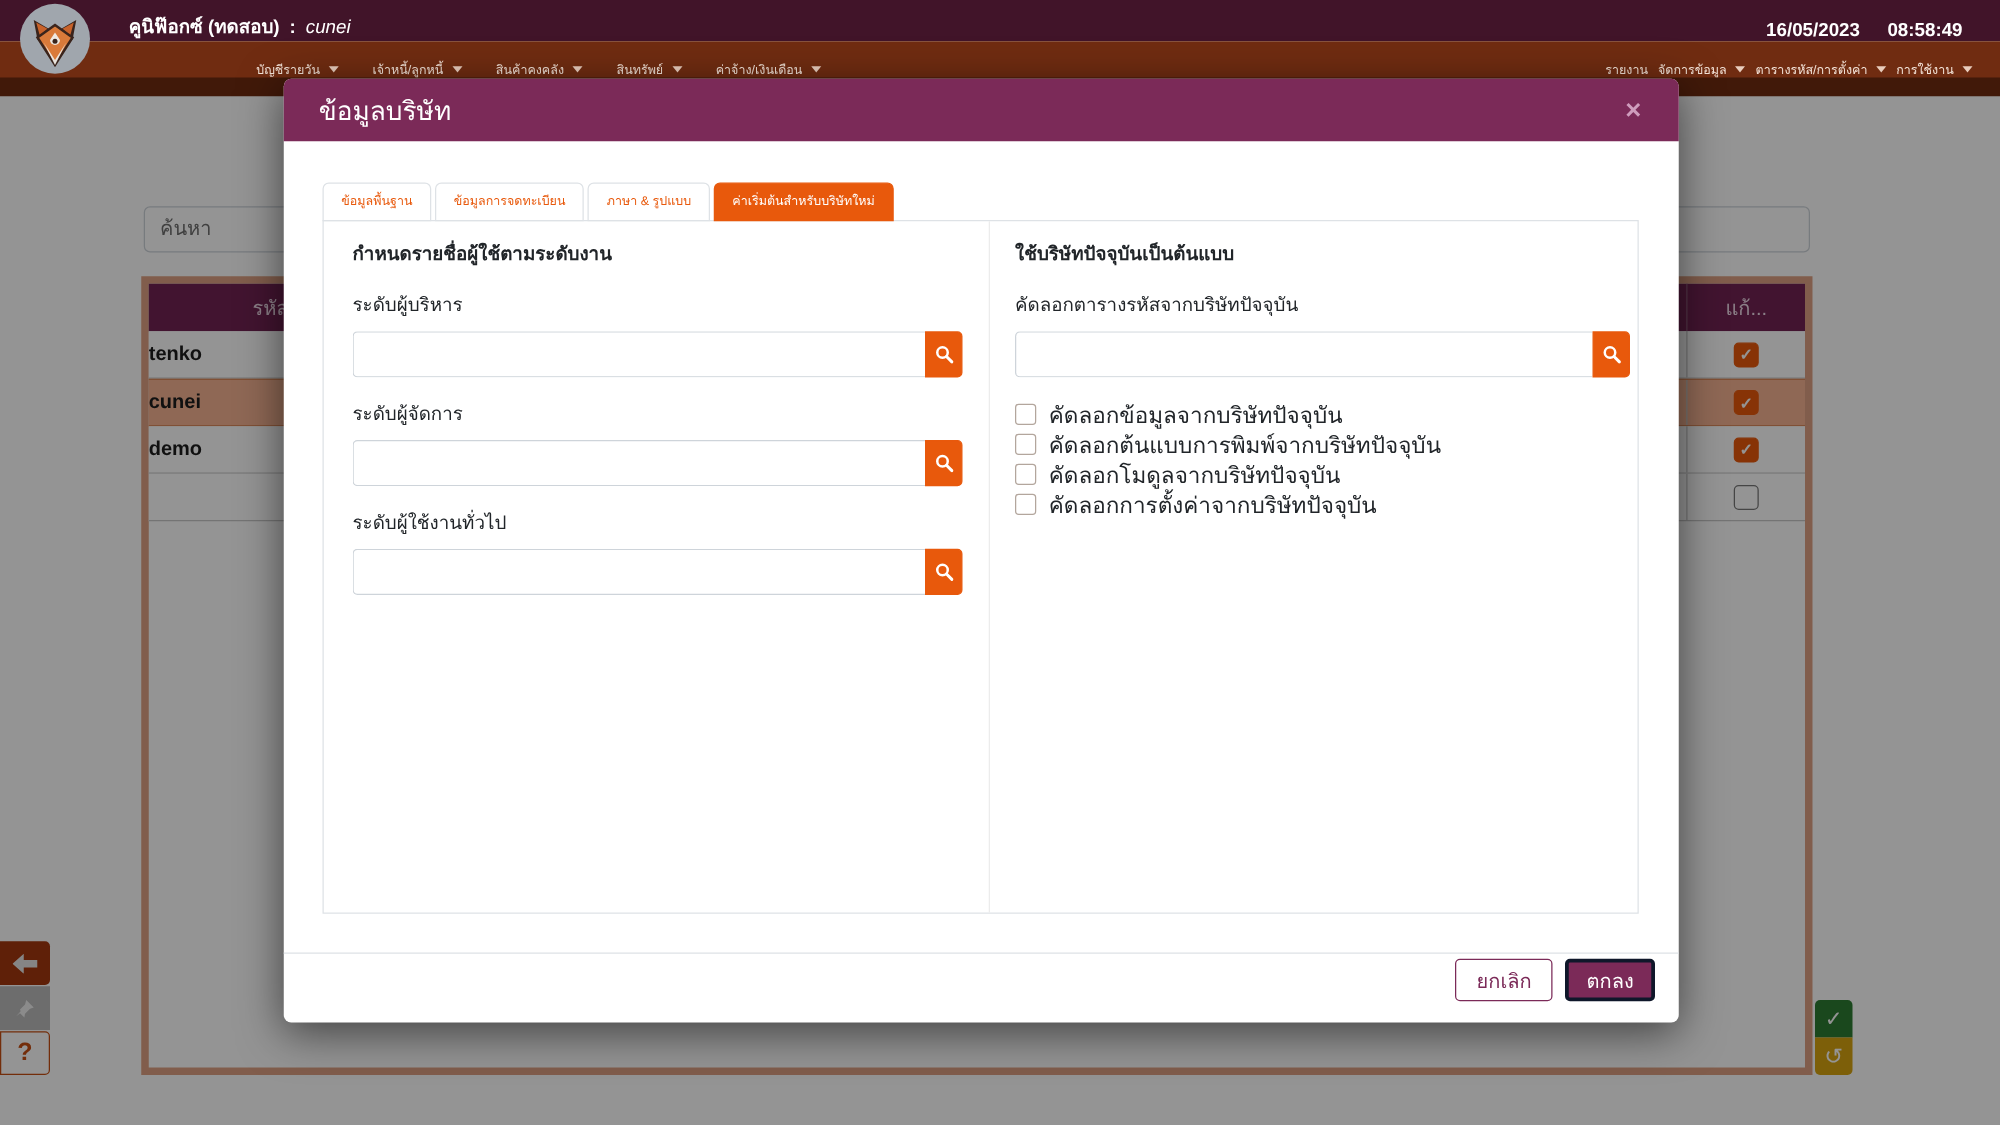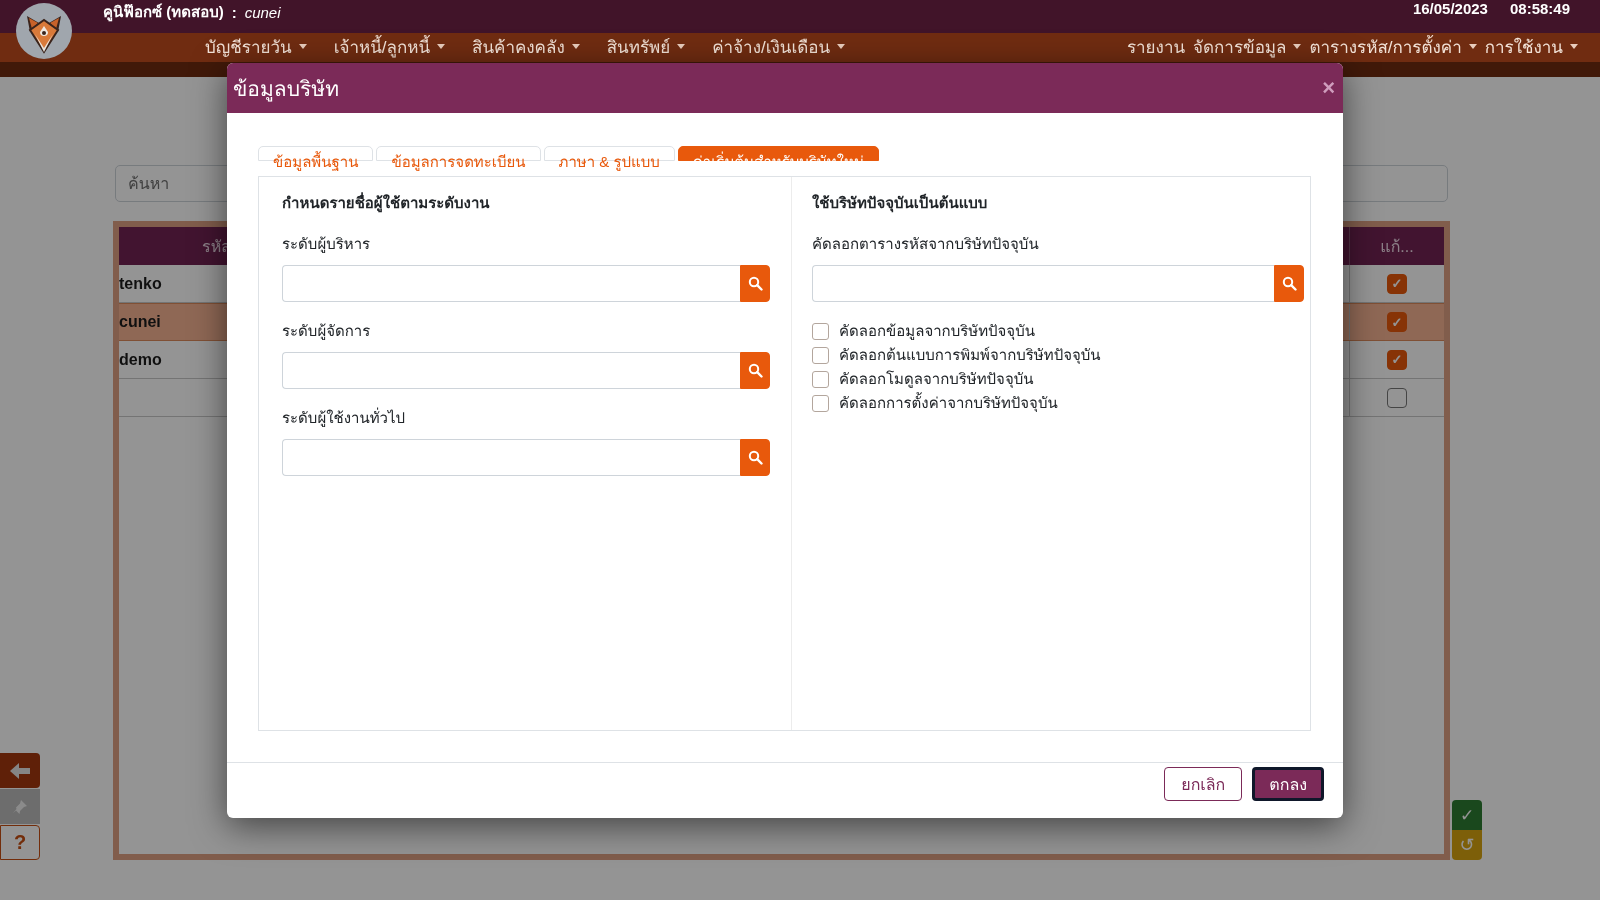--- a/index.html
+++ b/index.html
@@ -1,29 +1,29 @@
 <!DOCTYPE html>
 <html><head>
 <meta charset="utf-8">
 <style>
   * { margin:0; padding:0; box-sizing:border-box; }
   html,body { width:1600px; height:900px; overflow:hidden; }
   body { font-family:"Liberation Sans", sans-serif; background:#fff; position:relative; }
 
   
   .topbar { position:absolute; left:0; top:0; width:1600px; height:33px; background:#411429;
-            display:flex; align-items:flex-start; color:#fff; z-index:5; }
+            display:flex; align-items:flex-end; color:#fff; z-index:5; }
   .topbar .titlewrap { margin-left:103px; font-size:15px; display:flex; align-items:center; gap:8px; }
   .app-title { font-weight:bold; }
   .title-sep { font-weight:bold; }
   .company-name { font-style:italic; }
   .topbar .clockwrap { margin-left:auto; margin-right:30px; display:flex; gap:22px; font-weight:bold; font-size:15px; }
 
   .menubar { position:absolute; left:0; top:33px; width:1600px; height:44px; background:#702c11;
-             display:flex; align-items:flex-start; color:#f3e3d8; font-size:17px; z-index:5; }
+             display:flex; align-items:center; color:#f3e3d8; font-size:10px; z-index:5; }
   .menu-left { display:flex; gap:27px; margin-left:205px; }
   .menu-right { display:flex; gap:8px; margin-left:auto; margin-right:22px; }
   .menu-item { display:flex; align-items:center; gap:7px; cursor:pointer; white-space:nowrap; }
   .caret { width:0; height:0; border-left:4px solid transparent; border-right:4px solid transparent;
            border-top:5px solid #e9cdbd; display:inline-block; }
 
   .logo-badge { position:absolute; left:15px; top:2px; width:58px; height:58px; z-index:6; }
 
   
   .content { position:absolute; left:0; top:62px; width:1600px; height:838px; background:#ffffff;
@@ -61,28 +61,28 @@
   .fab-undo { left:1452px; top:765px; background:#d7a410; border-radius:0 0 4px 4px; font-size:18px; }
 
   
   .backdrop { position:absolute; left:0; top:62px; width:1600px; height:838px;
               background:rgba(0,0,0,0.42); z-index:50; }
 
   
   .modal { position:absolute; left:227px; top:63px; width:1116px; height:755px; background:#fff;
            border-radius:6px; z-index:100; box-shadow:0 8px 35px rgba(0,0,0,0.55); }
   .modal-header { height:50px; background:#7b2a58; border-radius:6px 6px 0 0; display:flex;
-                  align-items:center; padding:0 6px; }
+                  align-items:center; padding:0 28px; }
   .modal-title { color:#fff; font-size:21px; }
   .modal-close { margin-left:auto; color:#cf9dbd; font-size:22px; font-weight:bold; line-height:1;
                  cursor:pointer; padding:0 2px; }
 
   .modal-body { position:relative; height:649px; }
   .tabs { position:absolute; left:31px; top:33px; display:flex; z-index:2; }
-  .tab { height:15px; line-height:29px; padding:0 14px; font-size:15px; color:#e8590c; background:#fff;
+  .tab { height:31px; line-height:29px; padding:0 14px; font-size:10px; color:#e8590c; background:#fff;
          border:1px solid #dee2e6; border-radius:5px 5px 0 0; margin-right:3px; cursor:pointer; white-space:nowrap; }
   .tab.active { background:#e8590c; border-color:#e8590c; color:#fff; }
 
   .tab-panel { position:absolute; left:31px; top:63px; width:1053px; height:555px;
                border:1px solid #dee2e6; background:#fff; }
   .col-divider { position:absolute; left:532px; top:0; bottom:0; width:1px; background:#ececec; }
 
   .pane-col { position:absolute; top:0; }
   .col-left { left:23px; width:488px; }
   .col-right { left:553px; width:492px; }
@@ -90,21 +90,21 @@
   .fld-label { font-size:15px; color:#212529; margin-top:17px; }
   .input-group { display:flex; margin-top:9px; height:37px; }
   .input-group input { flex:1; border:1px solid #ced4da; border-right:none; border-radius:4px 0 0 4px;
                        font-size:15px; padding:0 10px; font-family:"Liberation Sans", sans-serif; }
   .search-btn { width:30px; background:#e8590c; border:1px solid #e8590c; border-radius:0 4px 4px 0;
                 display:flex; align-items:center; justify-content:center; cursor:pointer; }
 
   .check-list { margin-top:17px; }
   .check-row { display:flex; align-items:center; height:24px; cursor:pointer; }
   .check-box { width:17px; height:17px; border:1px solid #b3a69d; border-radius:3px; background:#fff; }
-  .check-label { font-size:15px; color:#212529; margin-left:10px; }
+  .check-label { font-size:18px; color:#212529; margin-left:10px; }
 
   .modal-footer { position:absolute; left:0; bottom:0; width:100%; height:56px; border-top:1px solid #dee2e6;
                   display:flex; align-items:flex-start; justify-content:flex-end; padding:4px 19px 0 0; gap:10px; }
   .btn { height:34px; border-radius:4px; font-size:16px; padding:0 16px; cursor:pointer;
          font-family:"Liberation Sans", sans-serif; }
   .btn-cancel { background:#fff; border:1px solid #7b2a58; color:#7b2a58; }
   .btn-ok { background:#7b2a58; border:3px solid #0f172a; color:#fff; padding:0 14px; }
 </style>
 </head>
 <body>

